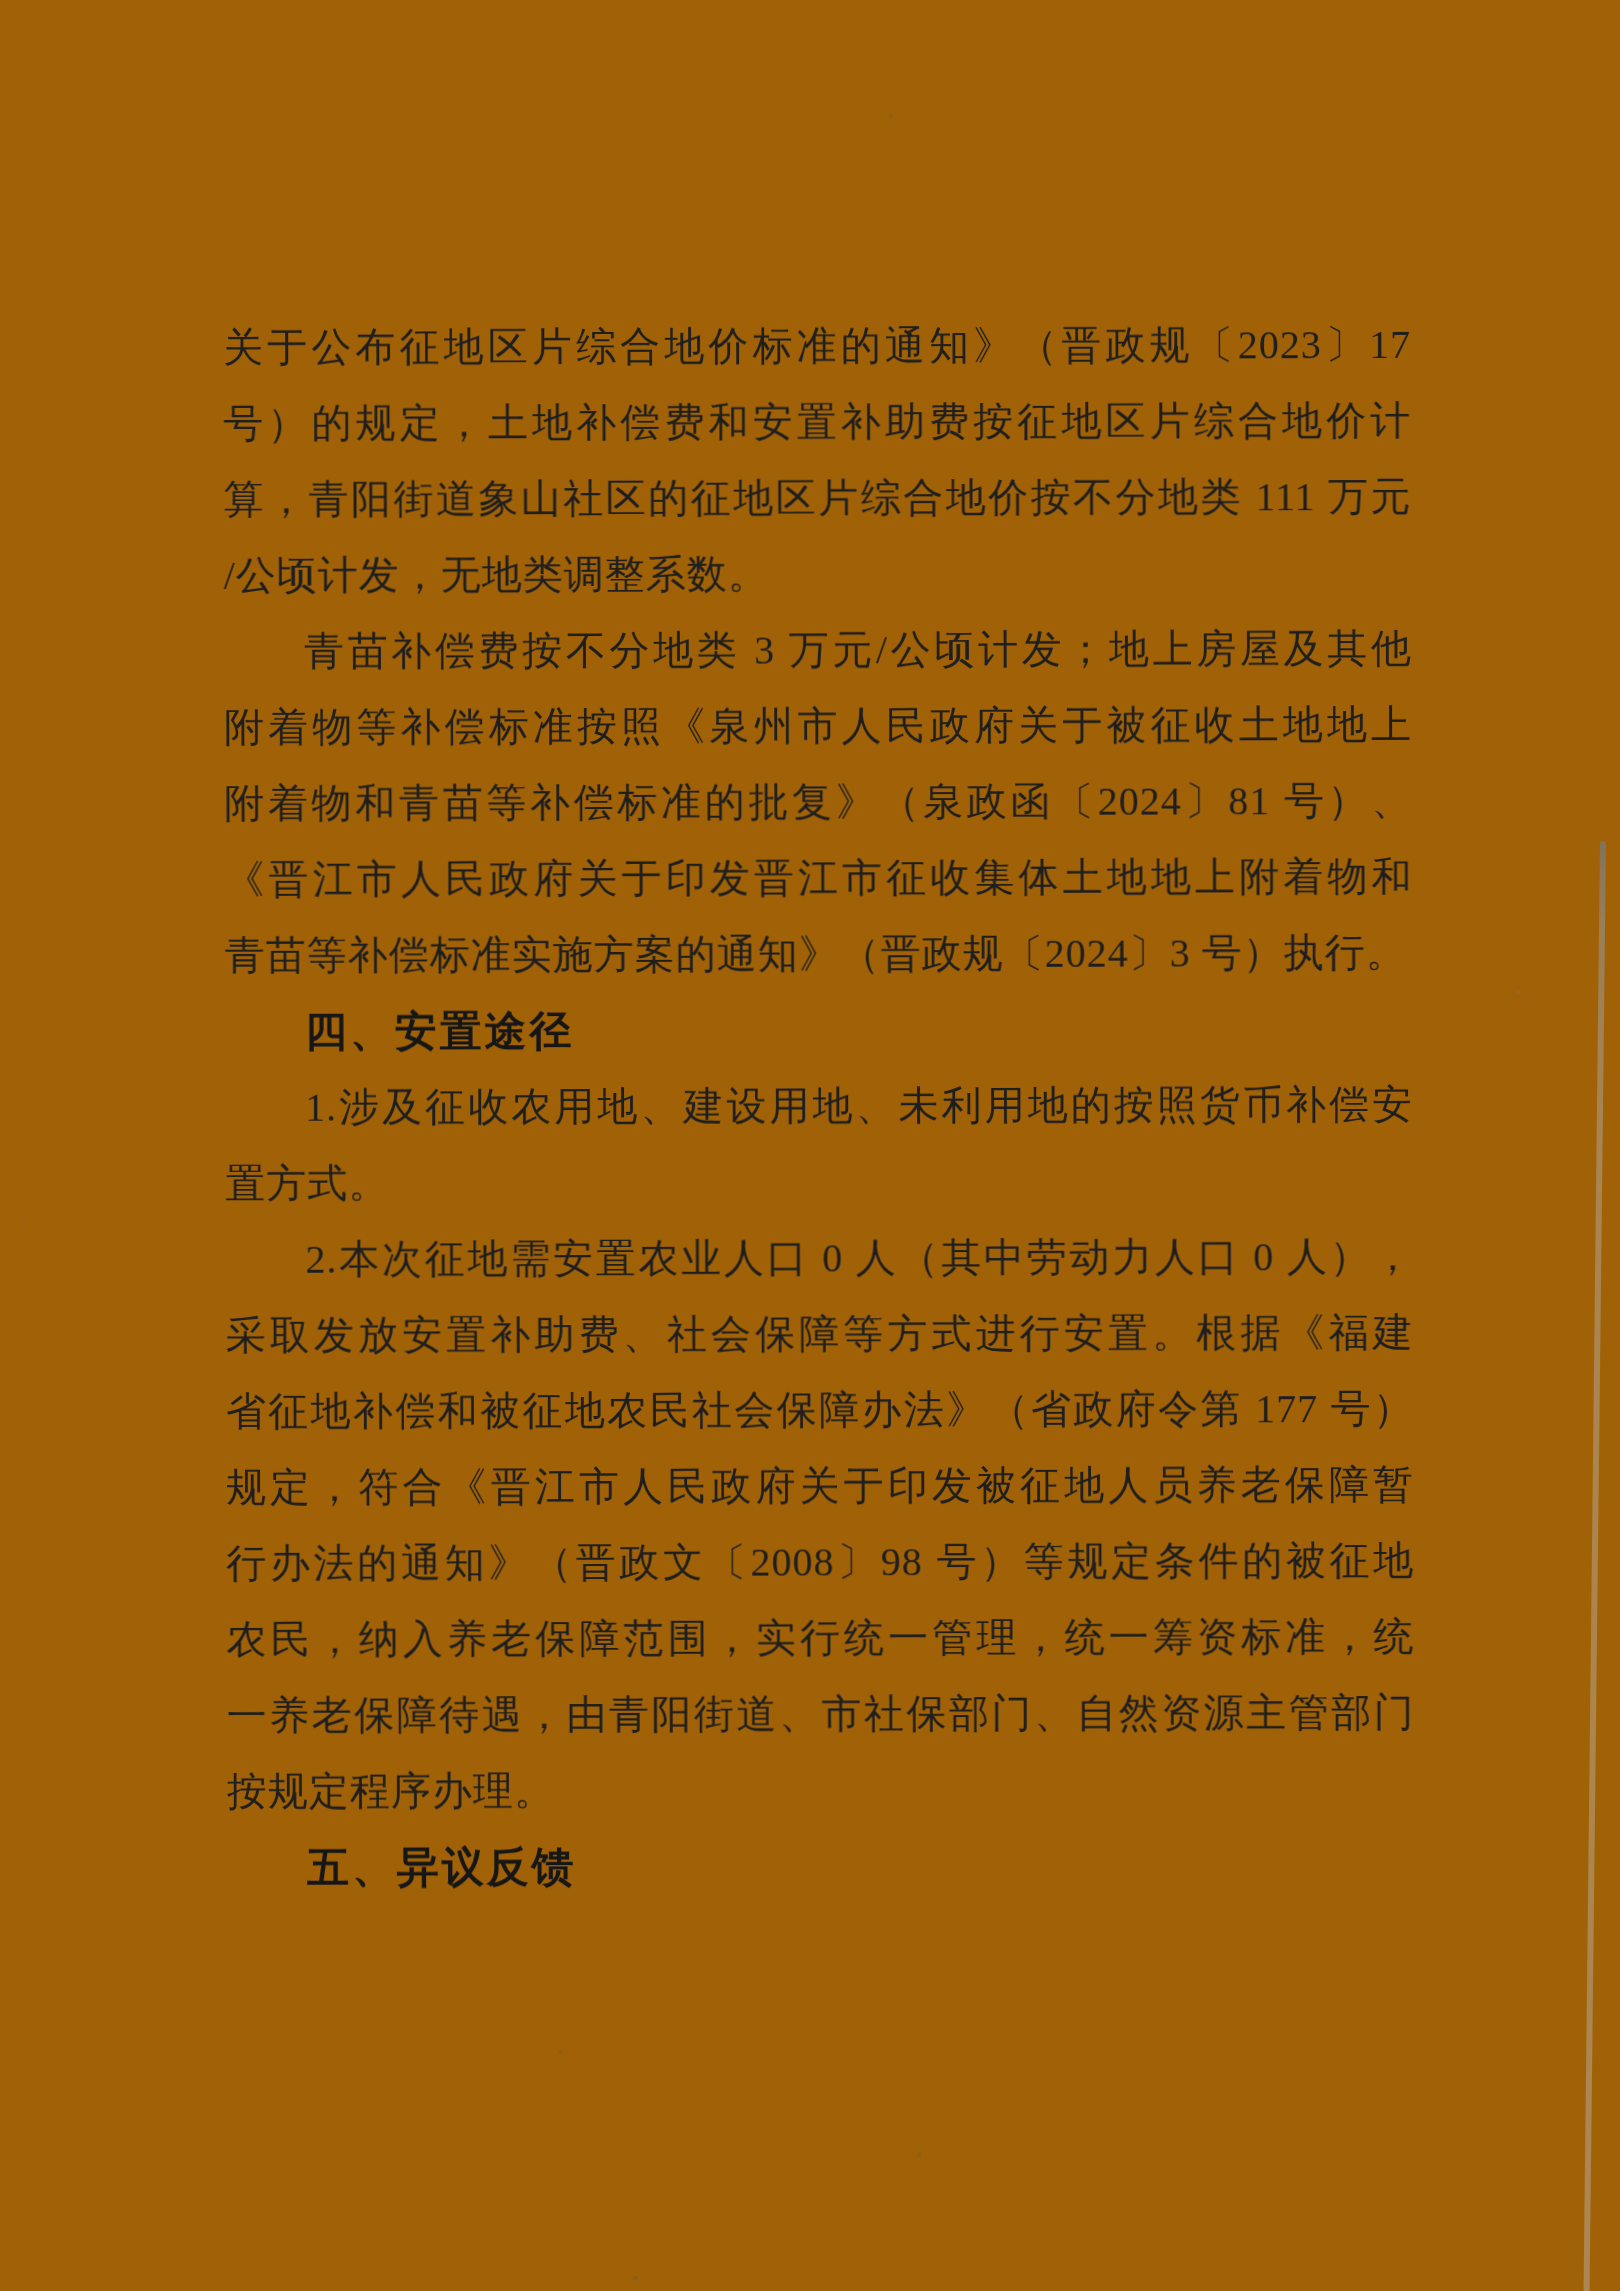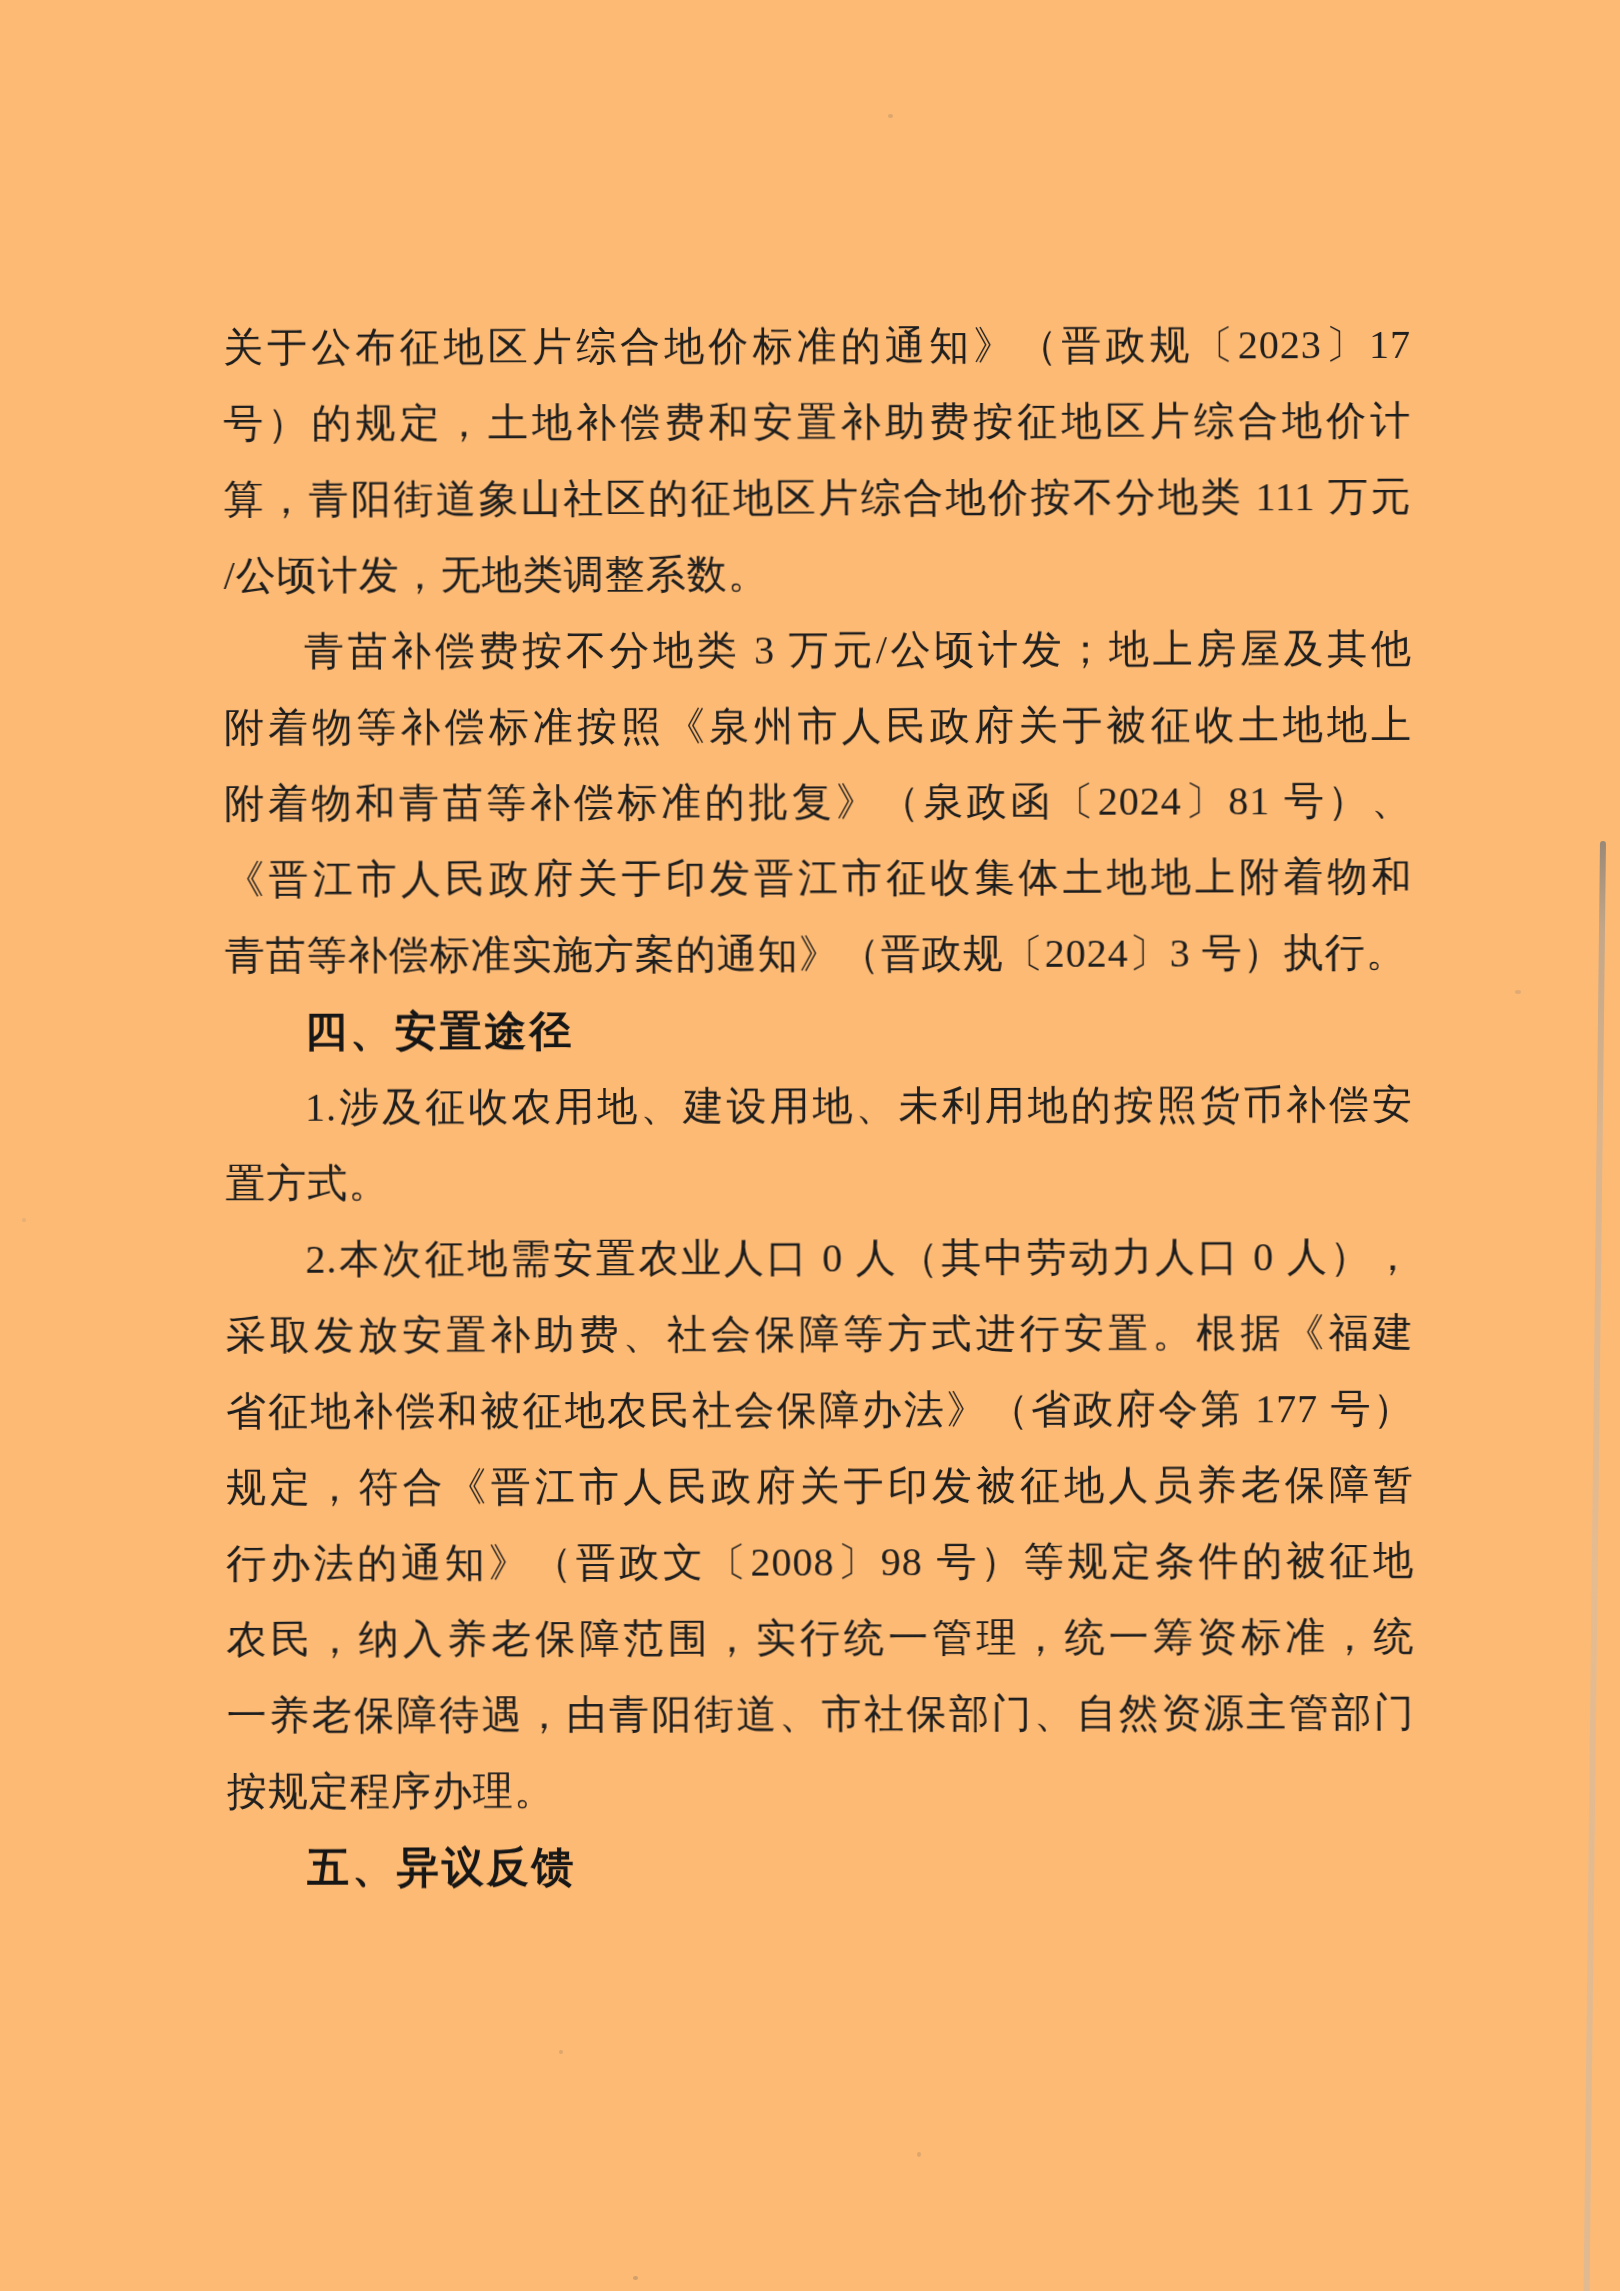--- a/index.html
+++ b/index.html
@@ -10,21 +10,21 @@
     width: 1620px;
     height: 2292px;
     background: #e9e9e9;
     font-family: "Liberation Serif", "DejaVu Serif", serif;
     overflow: hidden;
   }
   .page {
     position: relative;
     width: 1620px;
     height: 2292px;
-    background: #fdba74;
+    background: #a16207;
     overflow: hidden;
   }
   .text-block {
     position: absolute;
     left: 223px;
     top: 310px;
     width: 1188px;
     color: #1e1e1e;
     transform: rotate(-0.15deg);
     transform-origin: left top;

